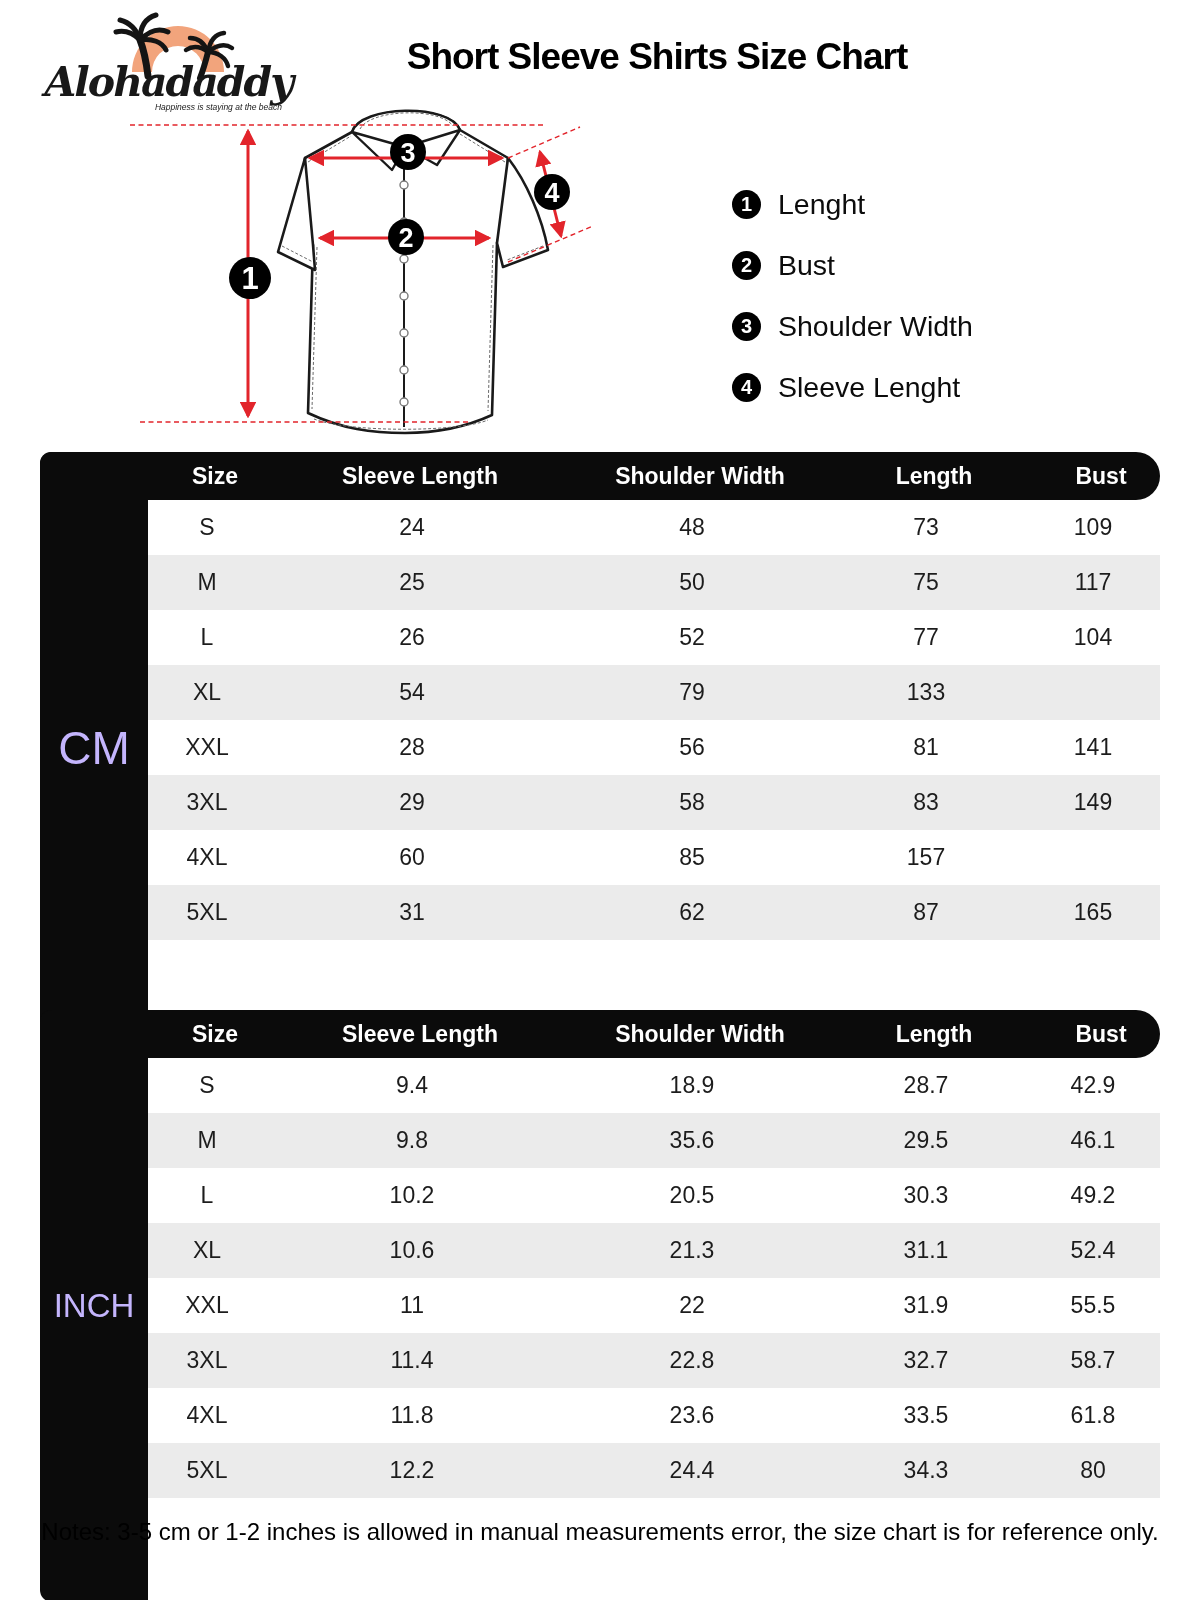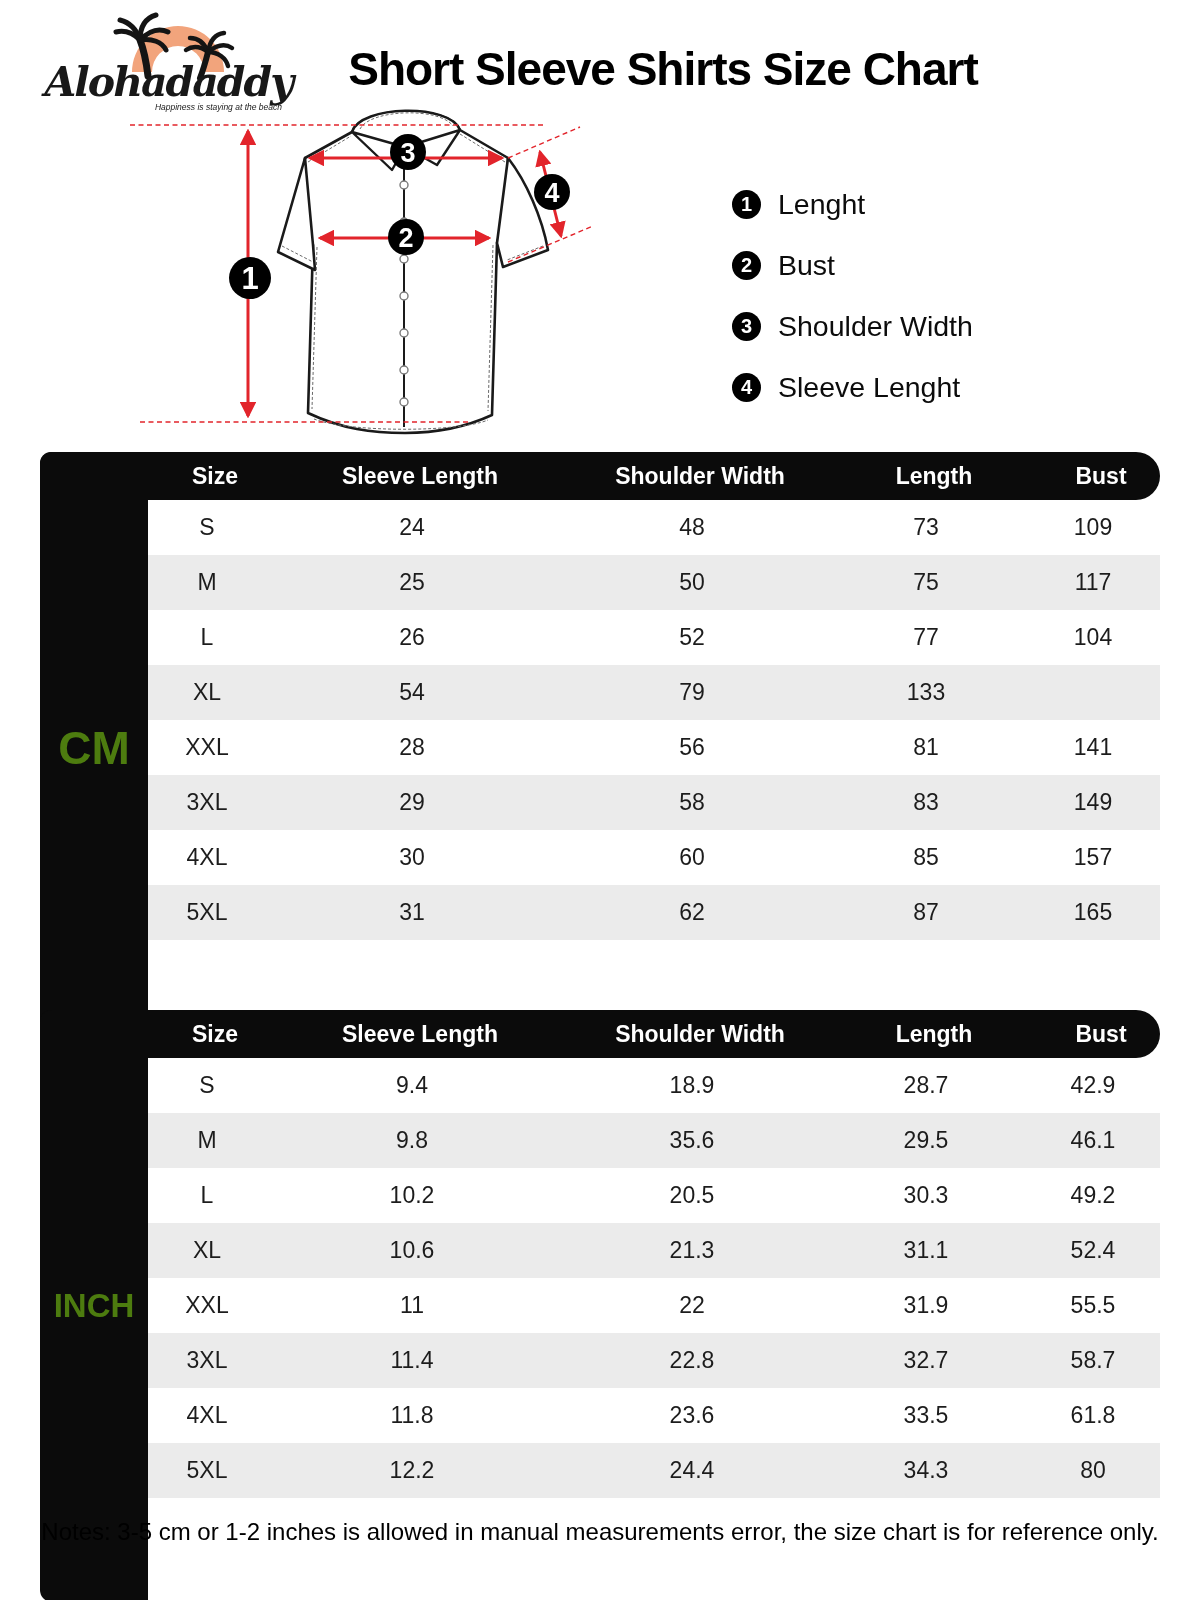--- a/index.html
+++ b/index.html
@@ -7,38 +7,38 @@
         font-family:"Liberation Sans",sans-serif;color:#111;}
 
   
   .logo{position:absolute;left:28px;top:10px;width:264px;height:100px;}
   .logo svg{position:absolute;left:0;top:0;}
   .brand{position:absolute;left:0;top:48px;width:264px;text-align:right;
          font-family:"DejaVu Serif",serif;font-style:italic;font-weight:bold;
          font-size:41px;letter-spacing:-2px;color:#181818;}
   .tagline{position:absolute;right:10px;top:92px;font-size:8.5px;color:#181818;
            font-style:italic;white-space:nowrap;}
-  .title{position:absolute;left:297px;top:36px;width:720px;margin:6px;text-align:center;
-         font-size:46px;font-weight:bold;letter-spacing:-1px;color:#000;}
+  .title{position:absolute;left:297px;top:36px;width:720px;margin:0;text-align:center;
+         font-size:37px;font-weight:bold;letter-spacing:-1px;color:#000;}
 
   
   .shirt-svg{position:absolute;left:120px;top:95px;}
   .legend{position:absolute;left:732px;top:185px;display:flex;flex-direction:column;gap:23px;
           list-style:none;margin:0;padding:0;}
   .legend li{display:flex;align-items:center;height:38px;gap:17px;}
   .legend .num{width:29px;height:29px;border-radius:50%;background:#000;color:#fff;
                display:flex;align-items:center;justify-content:center;
                font-size:20px;font-weight:bold;flex:0 0 29px;}
   .legend .lbl{font-size:28.5px;color:#0c0c0c;}
 
   
   .size-table{position:absolute;left:40px;width:1120px;height:488px;}
   .size-table .side{position:absolute;left:0;top:0;width:108px;height:592px;background:#0b0b0b;
                     border-radius:12px 0 0 12px;display:flex;align-items:center;justify-content:center;
-                    color:#4d7c0f;font-weight:bold;font-size:46px;letter-spacing:0px;}
+                    color:#c4b5fd;font-weight:normal;font-size:46px;letter-spacing:0px;}
   .size-table.inch .side{font-size:33px;}
   .size-table .thead{position:absolute;left:0;top:0;width:1120px;height:48px;background:#0b0b0b;
                      border-radius:12px 26px 26px 0;box-sizing:border-box;padding-left:116px;
                      display:grid;grid-template-columns:118px 292px 268px 200px 134px;
                      align-items:center;}
   .size-table .thead span{color:#fff;font-weight:bold;font-size:23px;text-align:center;}
   .size-table .tbody{position:absolute;left:108px;top:48px;width:1012px;}
   .size-table .row{display:grid;grid-template-columns:118px 292px 268px 200px 134px;
                    height:55px;align-items:center;background:#fff;}
   .size-table .row:nth-child(even){background:#ebebeb;}
@@ -218,21 +218,20 @@
         </div>
         <div class="row">
           <span class="cell">3XL</span>
           <span class="cell">29</span>
           <span class="cell">58</span>
           <span class="cell">83</span>
           <span class="cell">149</span>
         </div>
         <div class="row">
           <span class="cell">4XL</span>
-          <span class="cell">30</span>
           <span class="cell">60</span>
           <span class="cell">85</span>
           <span class="cell">157</span>
         </div>
         <div class="row">
           <span class="cell">5XL</span>
           <span class="cell">31</span>
           <span class="cell">62</span>
           <span class="cell">87</span>
           <span class="cell">165</span>

